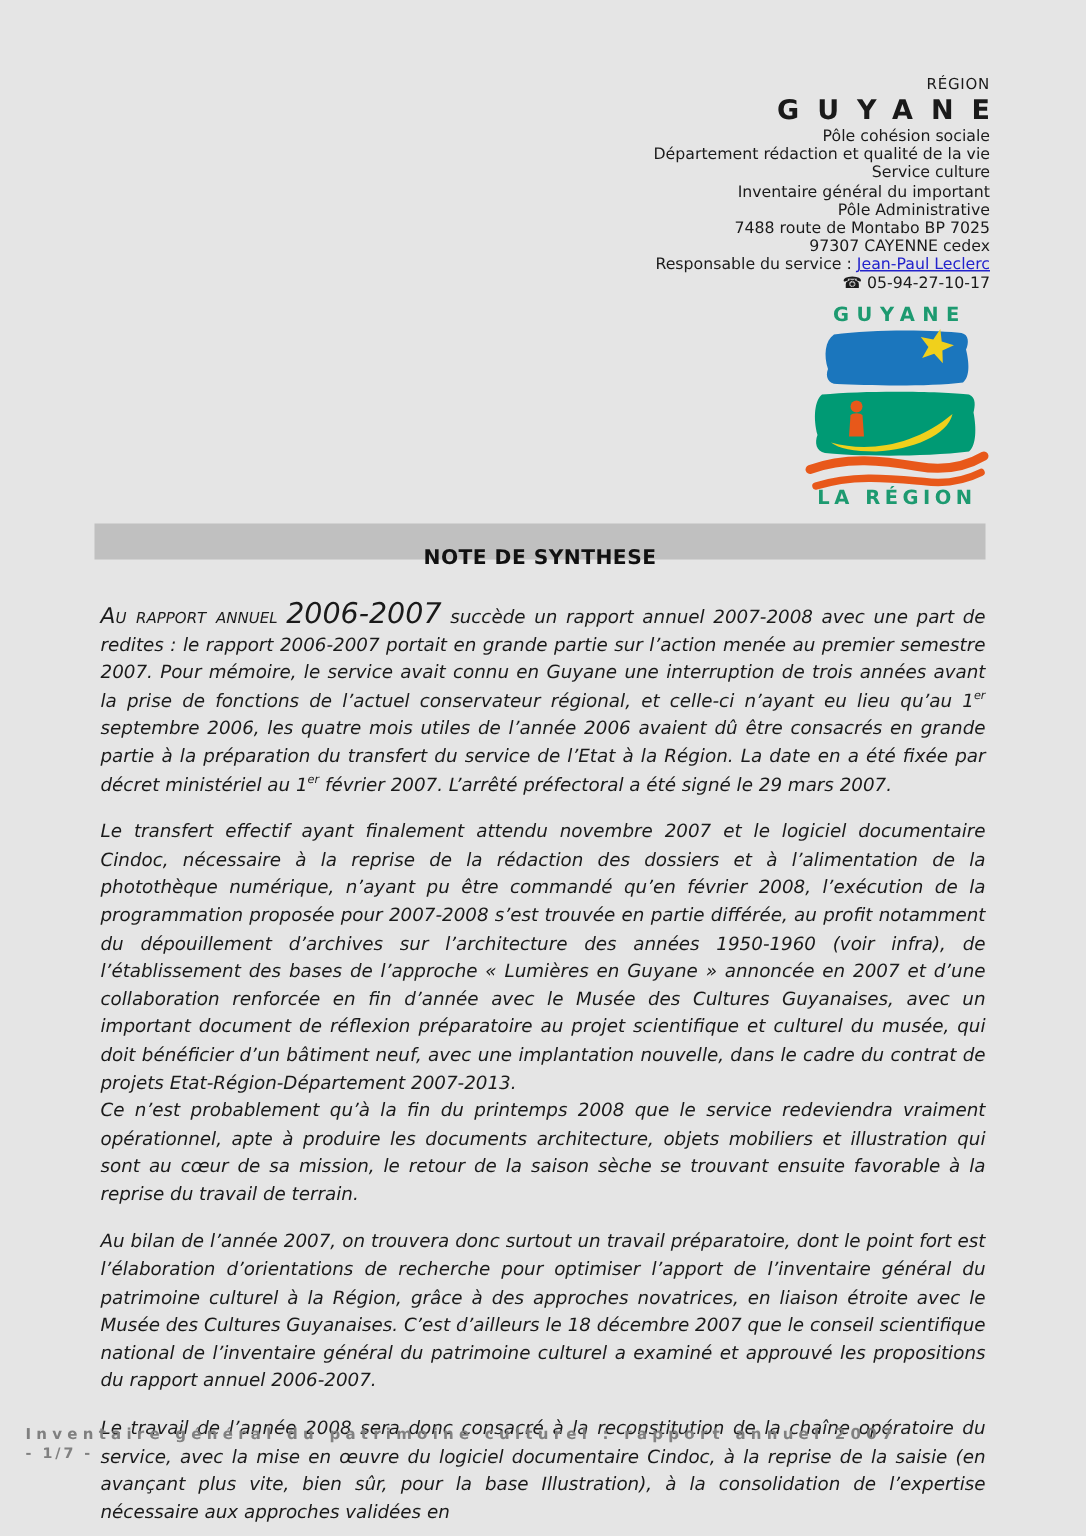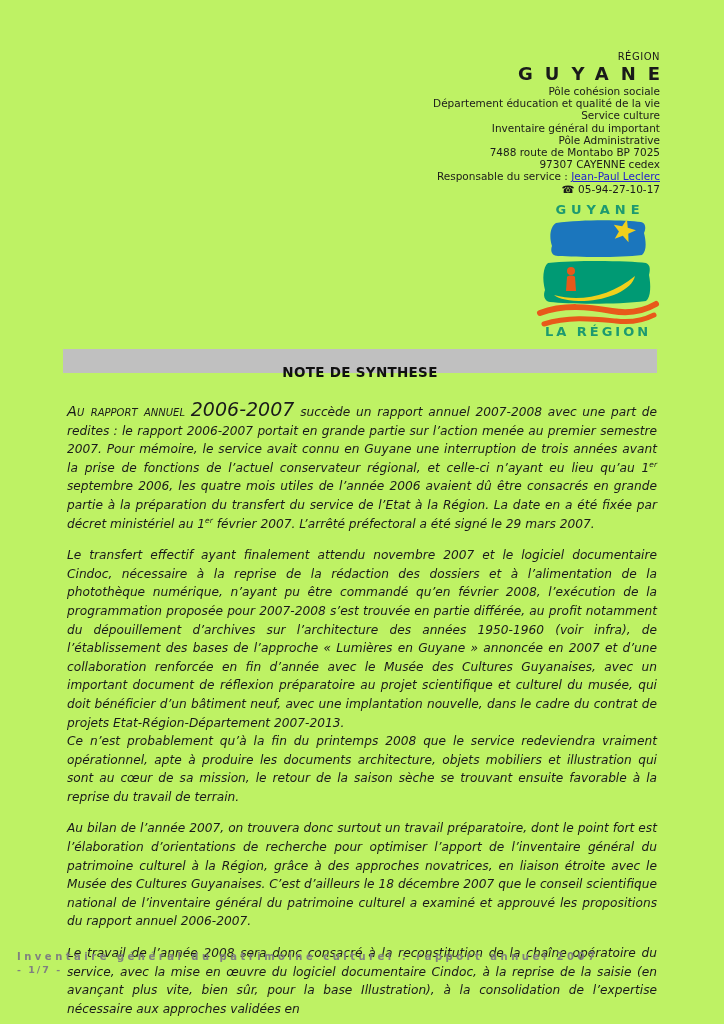--- a/index.html
+++ b/index.html
@@ -1,17 +1,17 @@
 <!DOCTYPE html>
 <html><head>
 <meta charset="utf-8">
 <style>
   html,body{margin:0;padding:0;background:#ffffff;}
   .page{
-    position:relative;width:724px;height:1024px;background:#bef264;overflow:hidden;
+    position:relative;width:724px;height:1024px;background:#e5e5e5;overflow:hidden;
     font-family:"DejaVu Sans","Liberation Sans",sans-serif;color:#1a1a1a;
   }
   
   .letterhead{position:absolute;top:50px;right:64px;text-align:right;}
   .region-label{font-size:10px;line-height:13px;letter-spacing:0.5px;}
   .region-name{font-size:18px;font-weight:bold;letter-spacing:12px;margin-right:-12px;line-height:22px;}
   .addr{font-size:10.5px;line-height:12.2px;}
   .addr a{color:#2222cc;text-decoration:underline;cursor:pointer;}
   .phone-line{font-size:10.5px;line-height:13px;}
   
@@ -39,21 +39,21 @@
 </style>
 </head>
 <body>
 
 <div class="page">
 
   <div class="letterhead">
     <div class="region-label">RÉGION</div>
     <div class="region-name">GUYANE</div>
     <div class="addr">Pôle cohésion sociale</div>
-    <div class="addr">Département éducation et qualité de la vie</div>
+    <div class="addr">Département rédaction et qualité de la vie</div>
     <div class="addr">Service culture</div>
     <div class="addr">Inventaire général du important</div>
     <div class="addr">Pôle Administrative</div>
     <div class="addr">7488 route de Montabo BP 7025</div>
     <div class="addr">97307 CAYENNE cedex</div>
     <div class="addr"><span>Responsable du service : </span><a>Jean-Paul Leclerc</a></div>
     <div class="phone-line"><span>☎</span> <span>05-94-27-10-17</span></div>
   </div>
 
   <div class="logo">

